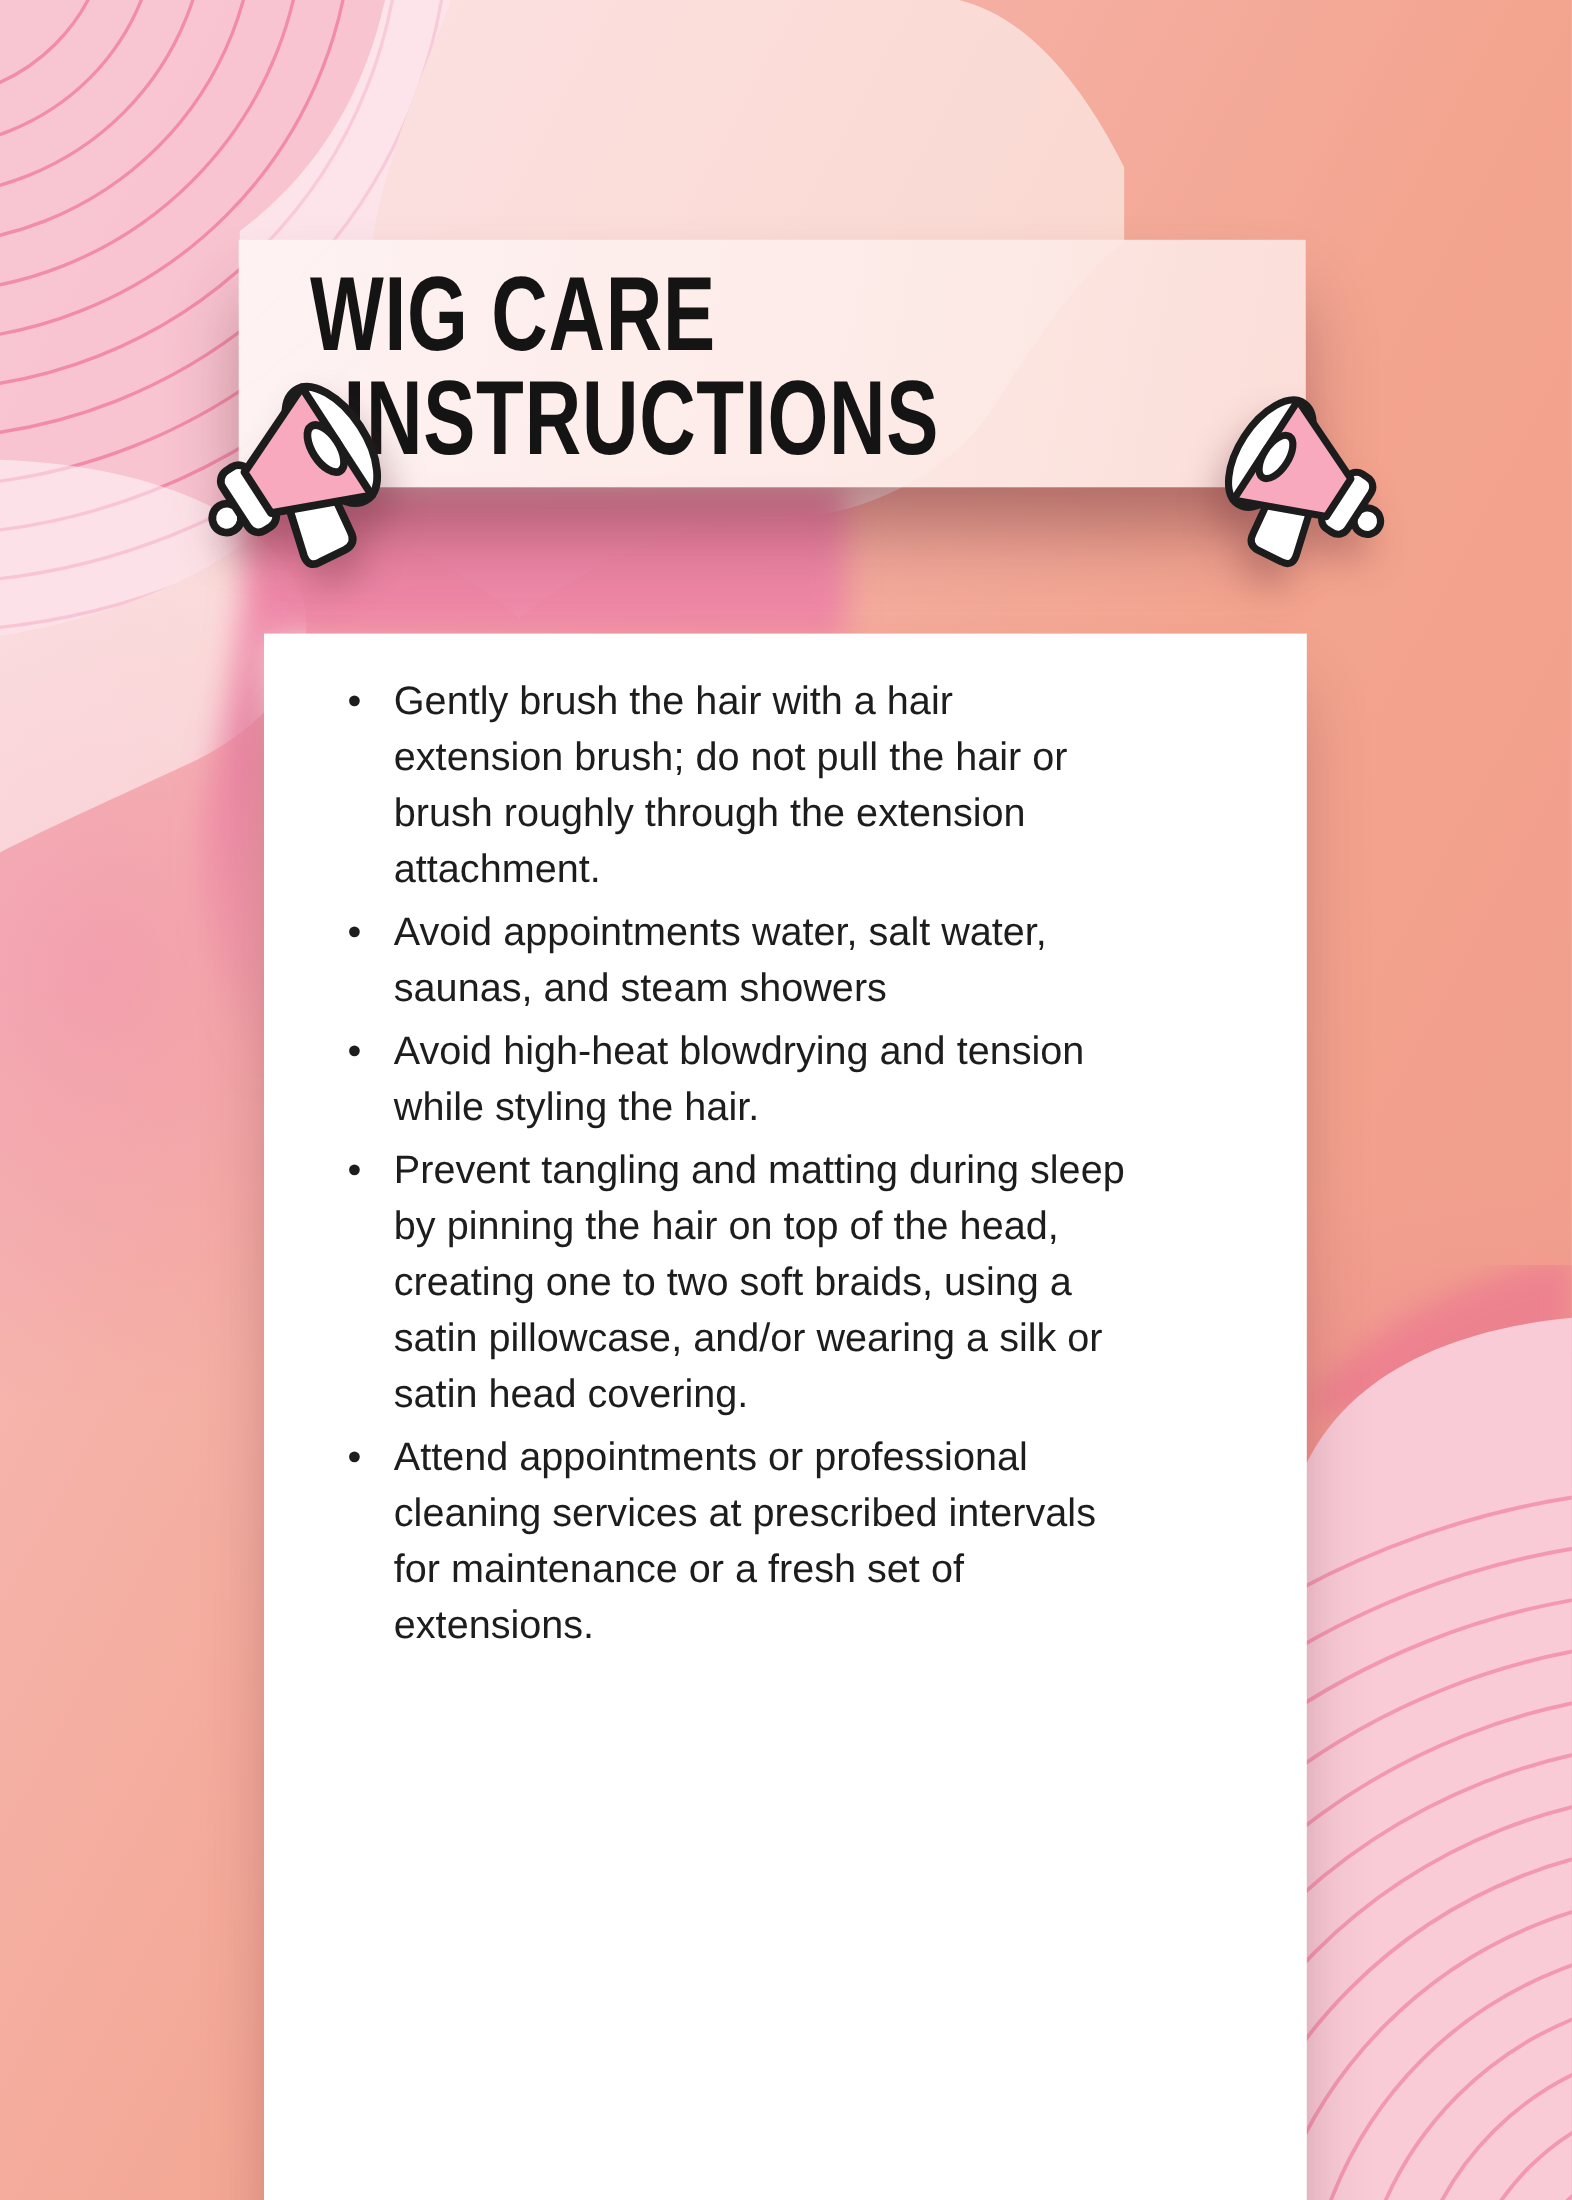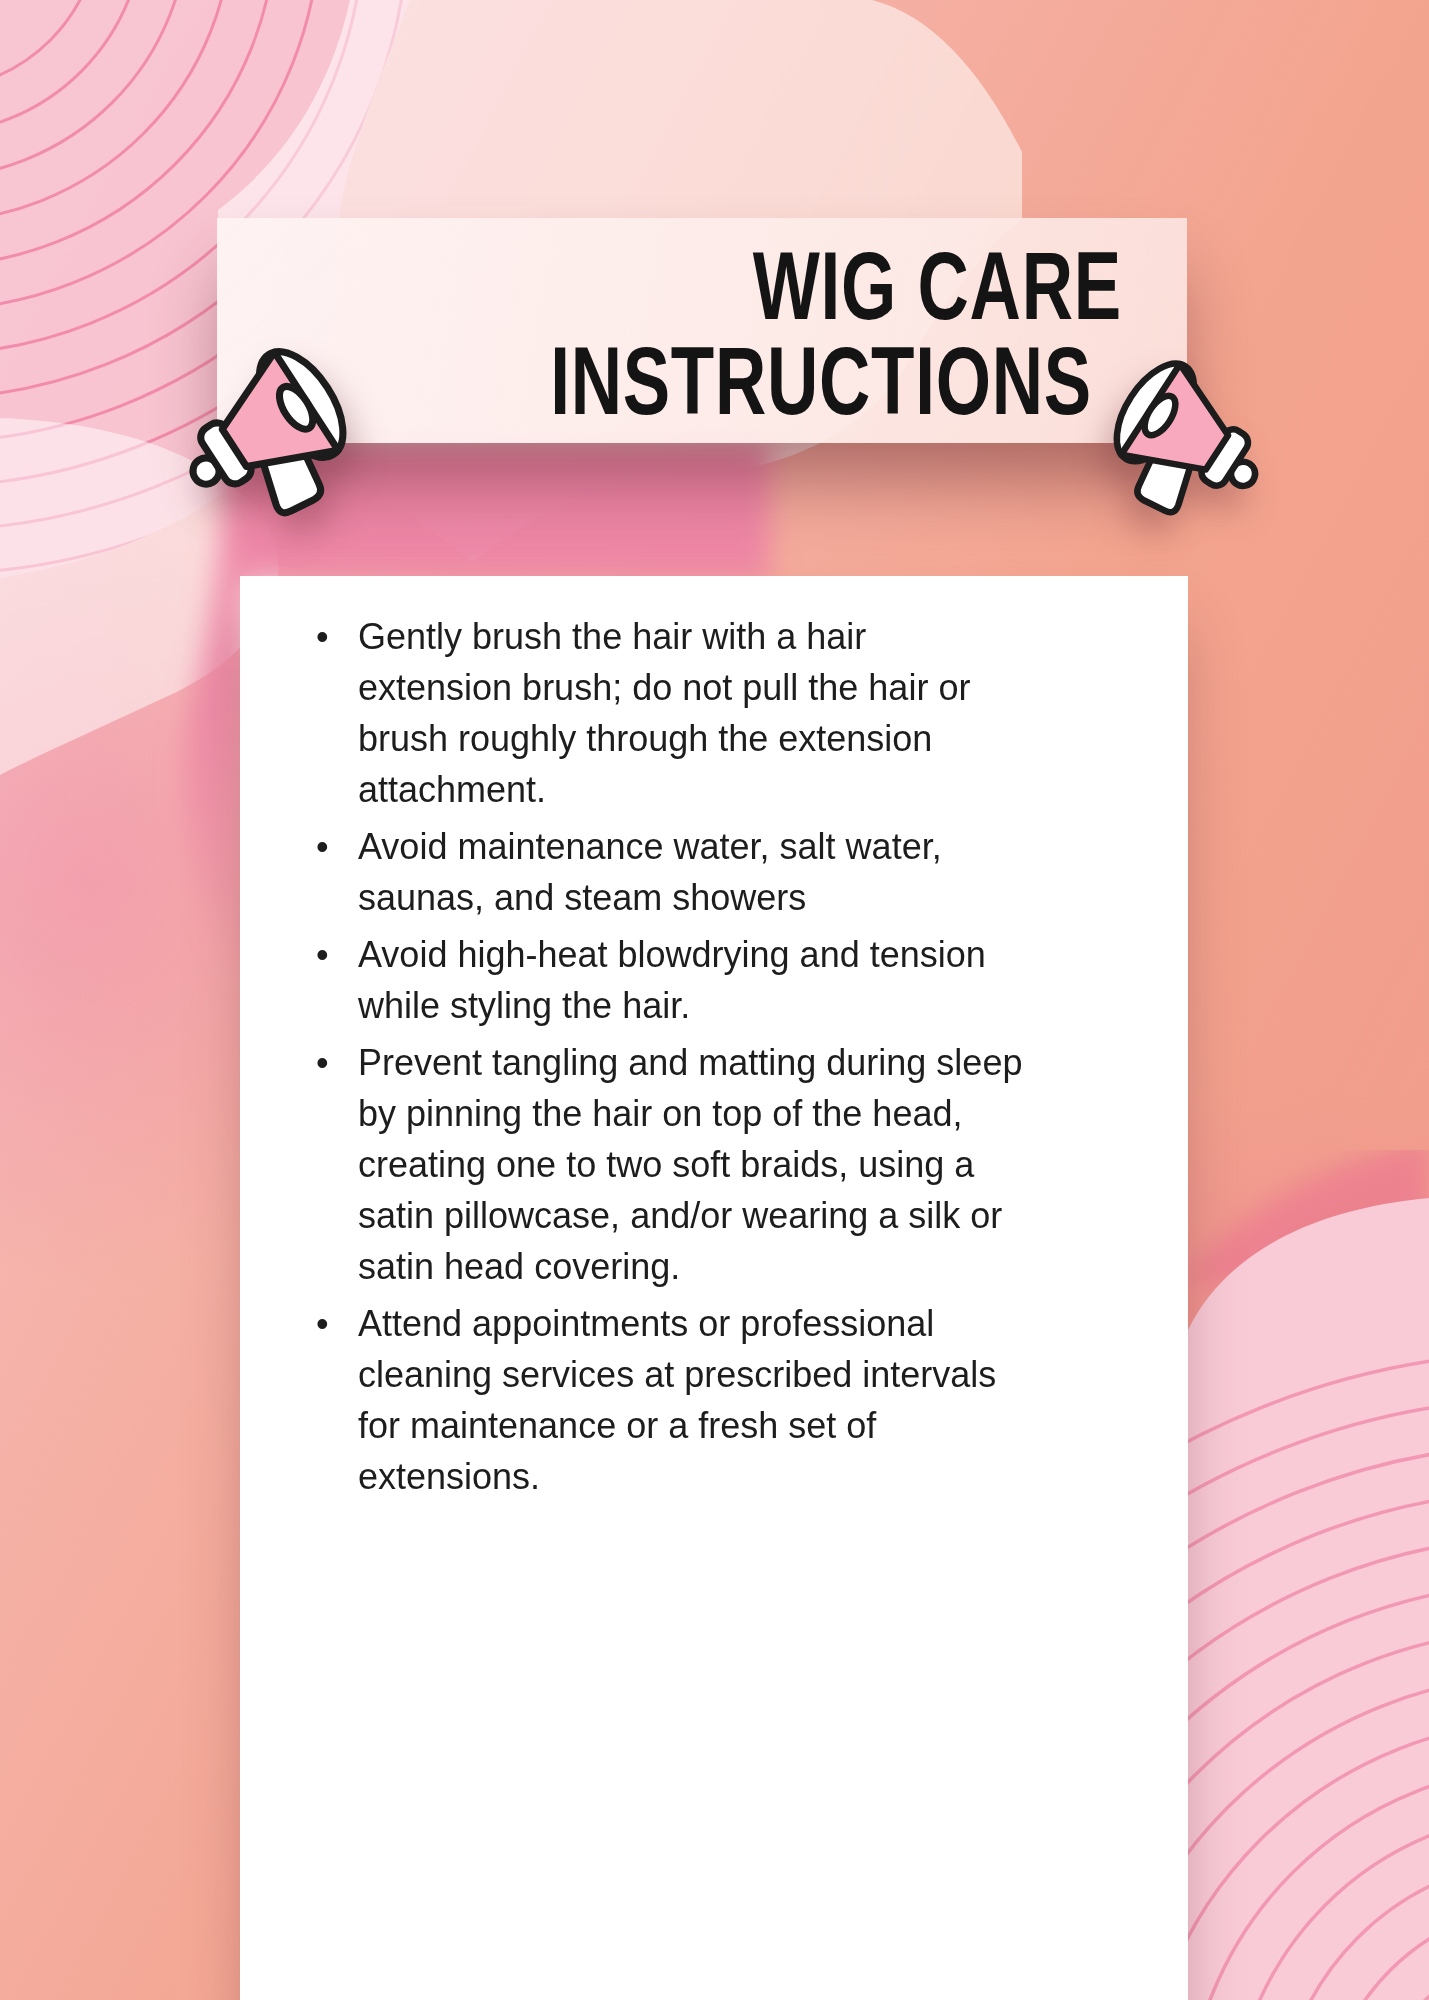--- a/index.html
+++ b/index.html
@@ -13,21 +13,21 @@
   }
   .abs{position:absolute;}
   
   #tl-arcs{left:0;top:0;}
   #br-art{left:720px;top:1150px;}
   
   .banner{
     left:217px;top:218px;width:970px;height:225px;
     background:linear-gradient(100deg, rgba(254,243,243,0.96) 0%, rgba(253,236,233,0.93) 60%, rgba(252,228,224,0.9) 100%);
     box-shadow:0 46px 70px -10px rgba(94,36,47,0.48);
-    text-align:right;padding-top:20px;box-sizing:border-box;
+    text-align:left;padding-top:20px;box-sizing:border-box;
   }
   .title-line{
     display:block;font-weight:900;color:#141414;
     font-size:96px;line-height:95px;letter-spacing:1px;white-space:nowrap;
   }
   .title-line>span{display:inline-block;transform:scaleX(0.74);transform-origin:center;}
   
   .megaphone{filter:drop-shadow(10px 20px 16px rgba(100,40,52,0.30));}
   #megaphone-left{left:153px;top:323px;width:232px;height:212px;}
   #megaphone-right{left:1078px;top:337px;width:214px;height:196px;transform:scaleX(-1);}
@@ -160,21 +160,21 @@
 <svg id="megaphone-right" class="abs megaphone" viewBox="0 0 230 210">
   <use href="#megaphone-sym"></use>
 </svg>
 
 <div class="abs card">
   <ul class="instruction-list">
     <li>Gently brush the hair with a hair
 extension brush; do not pull the hair or
 brush roughly through the extension
 attachment.</li>
-    <li>Avoid maintenance water, salt water,
+    <li>Avoid appointments water, salt water,
 saunas, and steam showers</li>
     <li>Avoid high-heat blowdrying and tension
 while styling the hair.</li>
     <li>Prevent tangling and matting during sleep
 by pinning the hair on top of the head,
 creating one to two soft braids, using a
 satin pillowcase, and/or wearing a silk or
 satin head covering.</li>
     <li>Attend appointments or professional
 cleaning services at prescribed intervals

